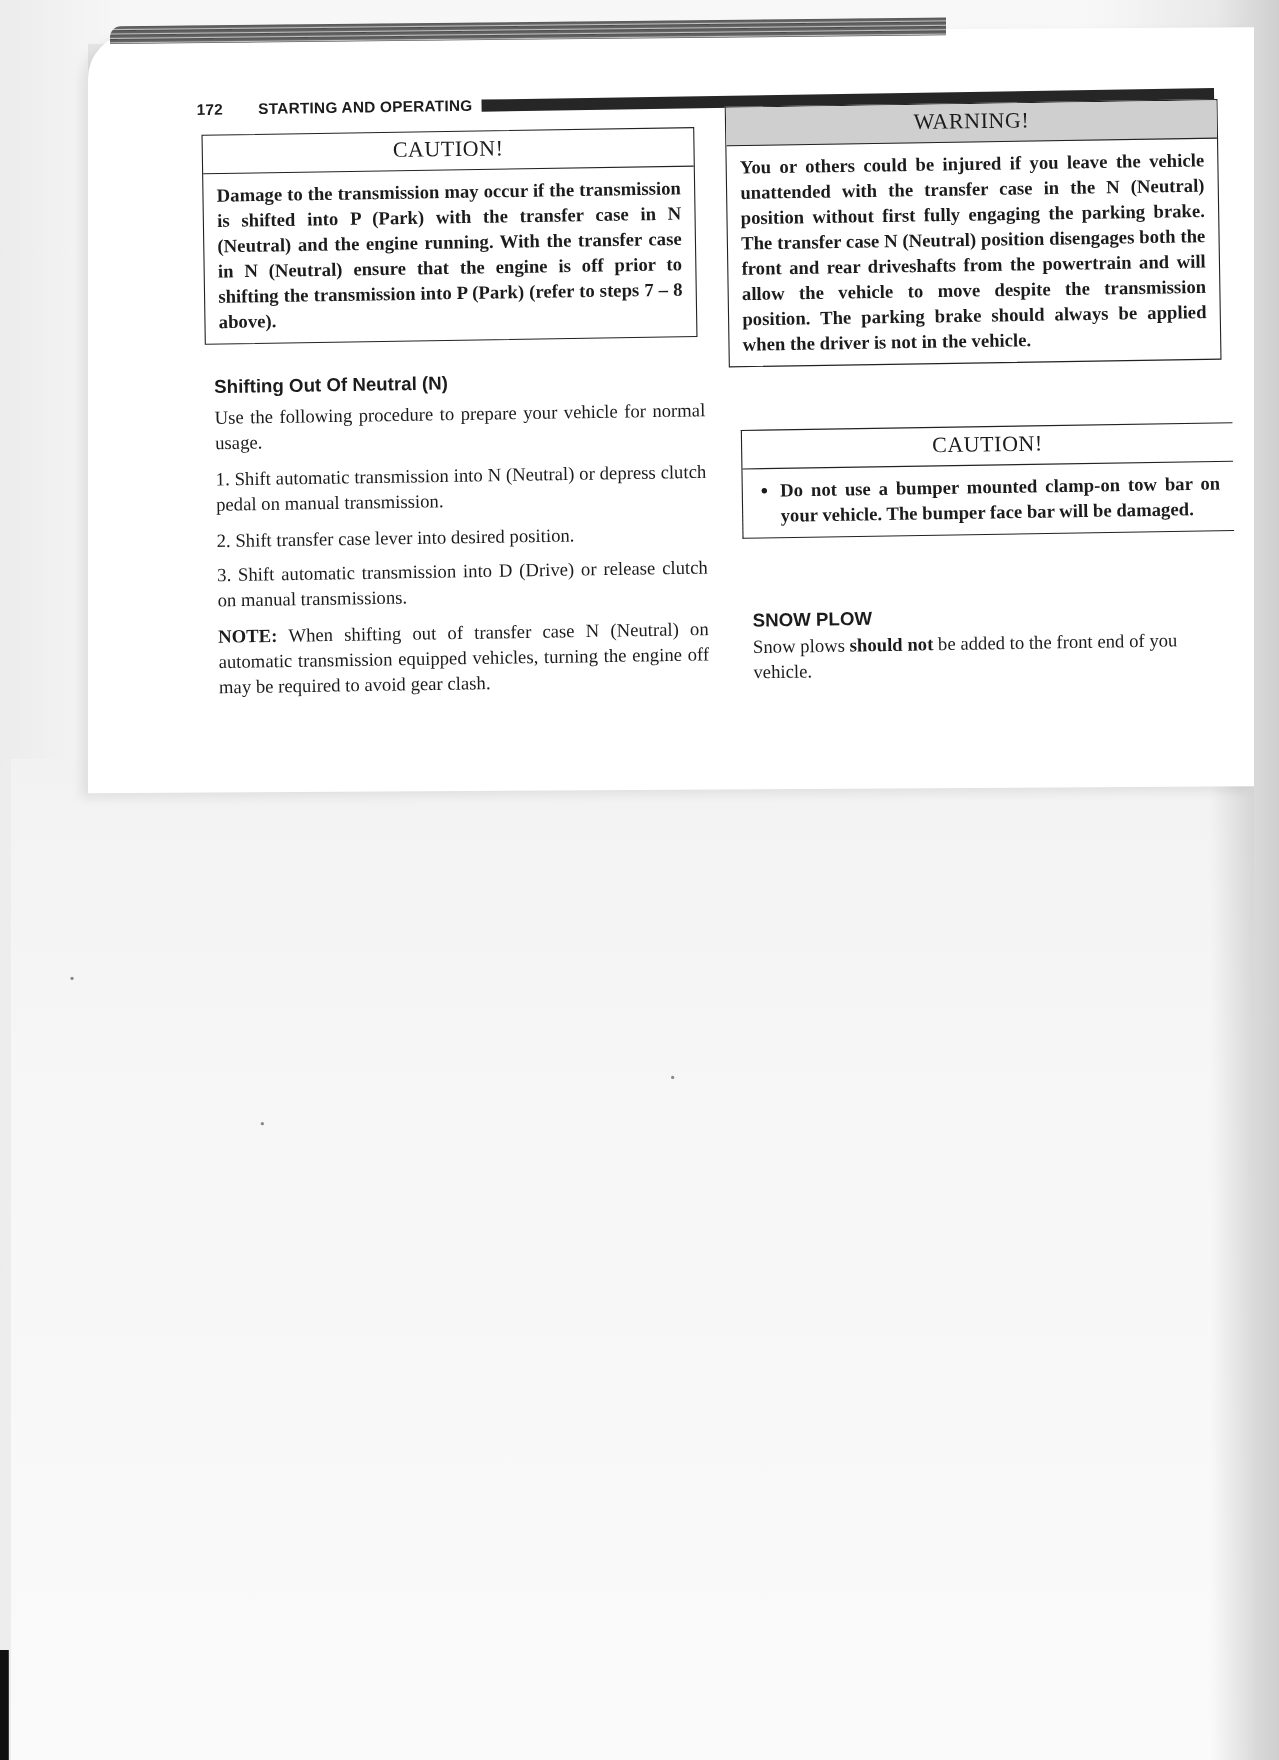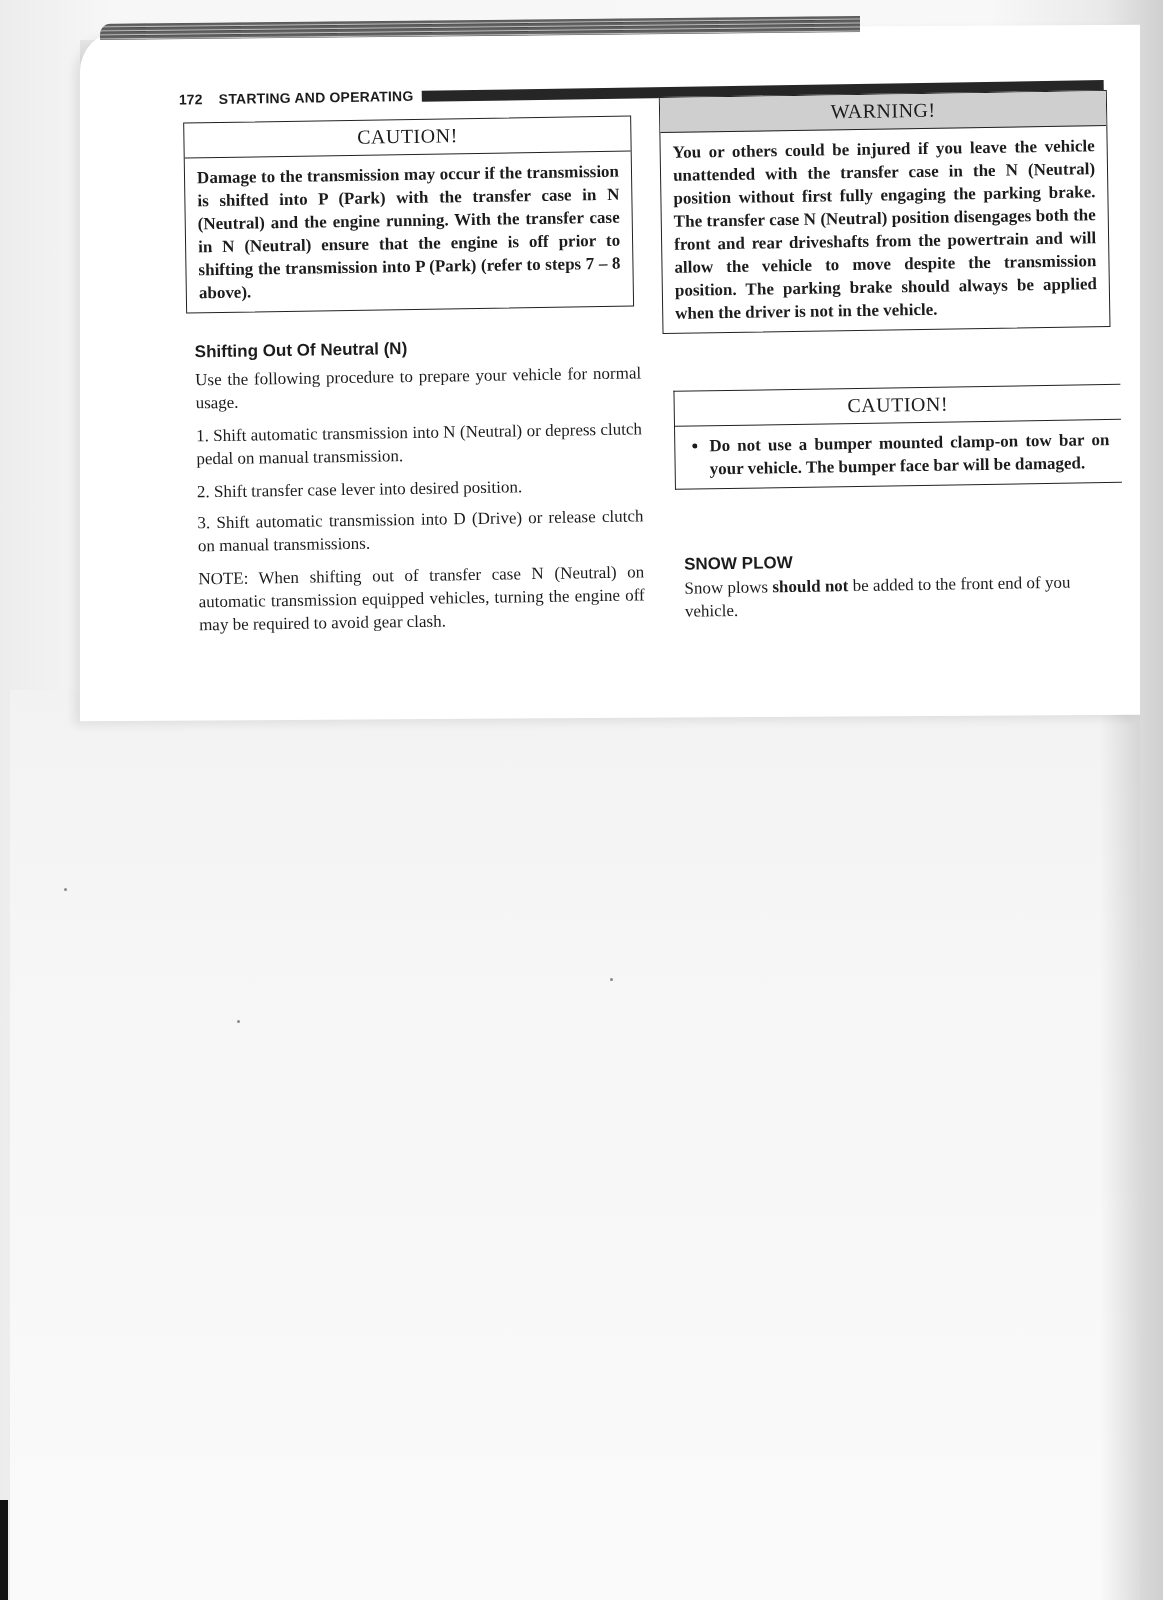--- a/index.html
+++ b/index.html
@@ -45,21 +45,21 @@
     .content {
       position: absolute; left: 0; top: 0; width: 1163px; height: 720px;
       transform: rotate(-0.9deg); transform-origin: 600px 300px;
     }
     .running-head {
       position: absolute; left: 182px; top: 82px; width: 925px; height: 22px;
       display: flex; align-items: center;
       font-family: "Liberation Sans", "DejaVu Sans", sans-serif;
       font-weight: bold; font-size: 14px; letter-spacing: 0.2px;
     }
-    .running-head .pg { margin-right: 16px; }
+    .running-head .pg { margin-right: 32px; }
     .running-head .rule {
       flex: 1; height: 11px; background: #262626; margin-left: 8px;
     }
     .box {
       position: absolute; border: 1.5px solid #222; background: #fff;
     }
     .box .box-title {
       text-align: center; font-size: 20px; letter-spacing: 0.5px;
       padding: 5px 0 6px; border-bottom: 1.5px solid #222;
     }
@@ -80,21 +80,21 @@
     .h-shift { left: 194px; top: 336px; }
     .h-snow { left: 680px; top: 556px; text-transform: uppercase; }
     .para {
       position: absolute; font-size: 17px; line-height: 23px; text-align: justify;
     }
     .p-intro { left: 194px; top: 362px; width: 446px; }
     .p-step1 { left: 194px; top: 418px; width: 446px; }
     .p-step2 { left: 194px; top: 474px; width: 446px; }
     .p-step3 { left: 194px; top: 505px; width: 446px; }
     .p-note { left: 194px; top: 561px; width: 446px; }
-    .p-note .note-label { font-weight: normal; margin-right: 10px; }
+    .p-note .note-label { font-weight: bold; margin-right: 10px; }
     .p-snow { left: 680px; top: 578px; width: 440px; text-align: left; }
     .p-snow b { font-weight: bold; }
     .speck { position: absolute; width: 3px; height: 3px; background: #888; border-radius: 50%; }
   </style>
 </head>
 <body>
 
 <div class="scan-bg"></div>
 <div class="bottom-page"></div>
 <div class="left-edge-bar"></div>

